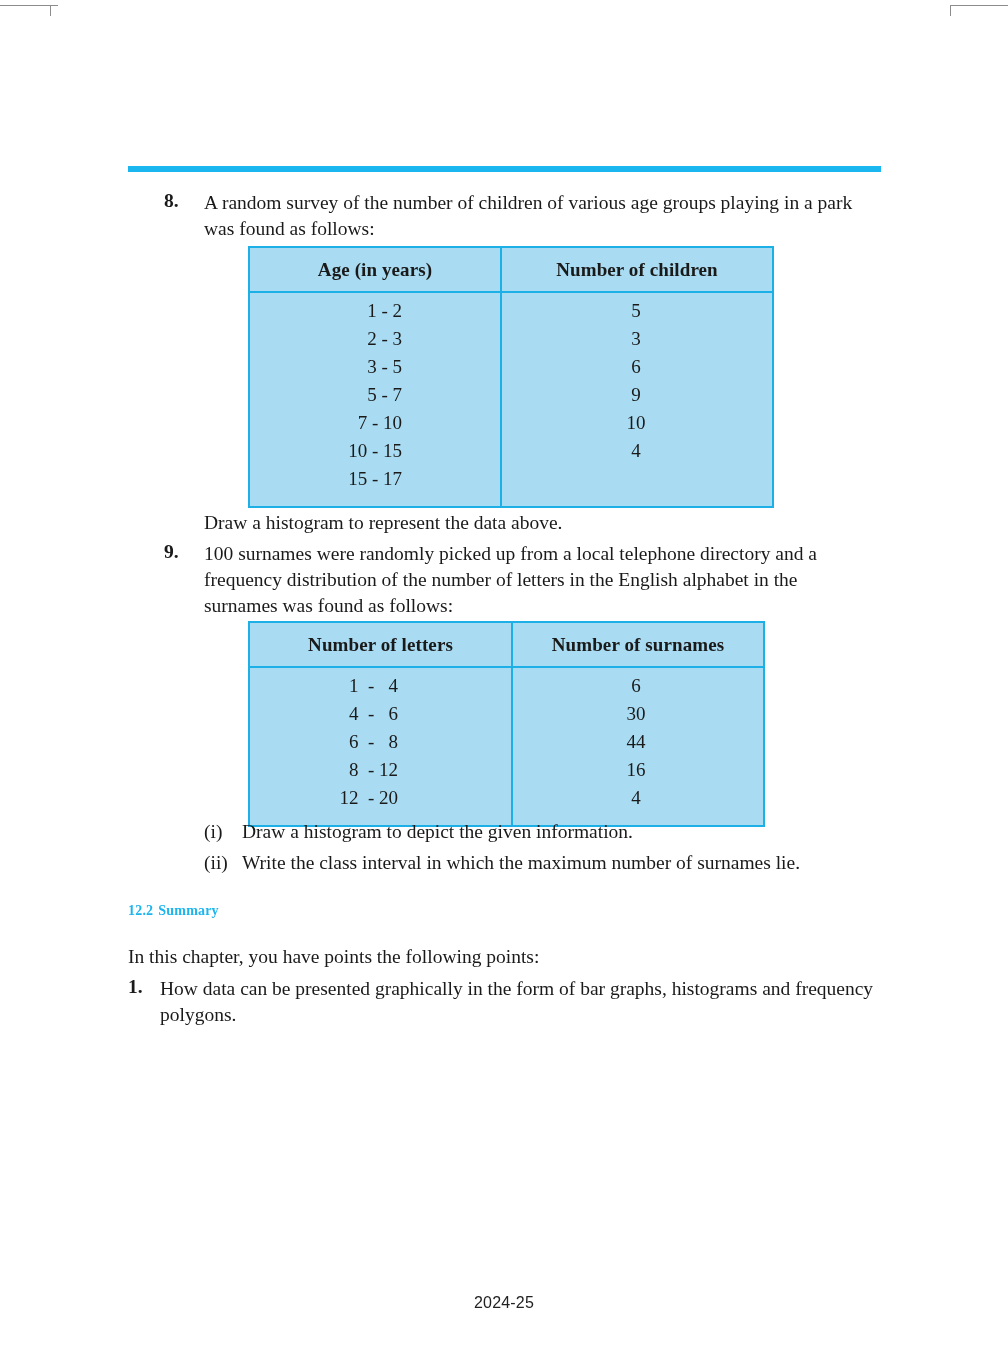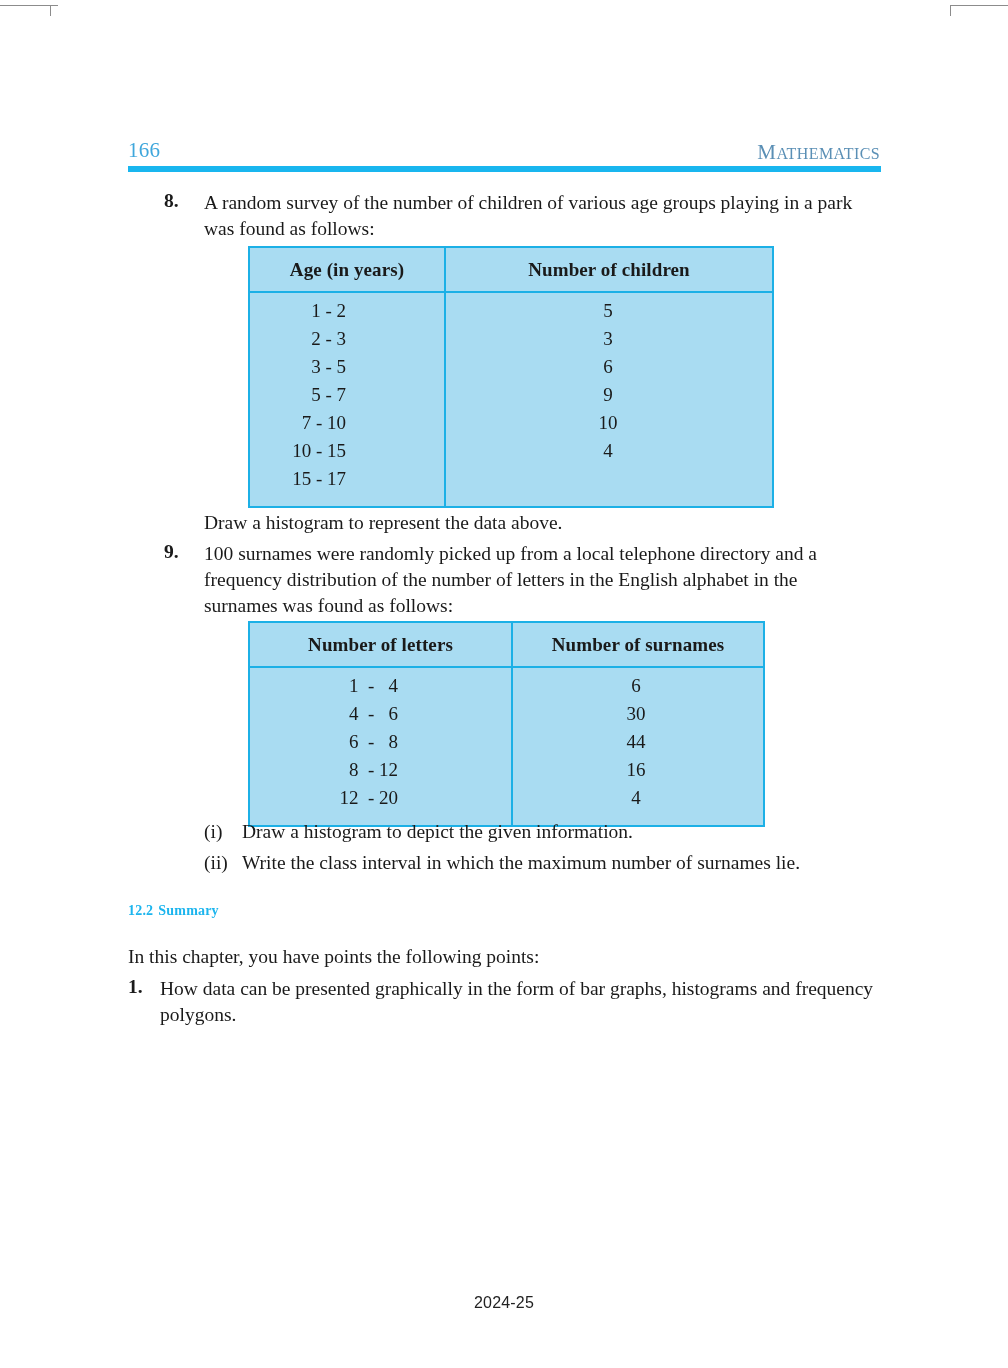--- a/index.html
+++ b/index.html
@@ -198,21 +198,21 @@
   }
   .datatable .cell {
     font-size: 19px;
     line-height: 28px;
     text-align: center;
     white-space: pre;
   }
 
   
   #table-ages { left: 248px; top: 246px; width: 526px; }
-  #table-ages .col-left { width: 196px; }
+  #table-ages .col-left { width: 252px; }
   #table-ages .tbody .col-left .cell { text-align: right; padding-right: 98px; }
   #table-ages .tbody .col-right .cell { text-align: center; padding-right: 2px; }
 
   
   #table-letters { left: 248px; top: 621px; width: 517px; }
   #table-letters .col-left { width: 263px; }
   #table-letters .tbody .col-left .cell { text-align: right; padding-right: 113px; }
   #table-letters .tbody .col-right .cell { text-align: center; padding-right: 4px; }
 
   
@@ -235,24 +235,20 @@
 
   <div class="crop-mark" id="crop-tl">
     <div class="h"></div>
       <div class="v"></div>
   </div>
   <div class="crop-mark" id="crop-tr">
     <div class="h"></div>
       <div class="v"></div>
   </div>
 
-  <div class="runhead">
-    <span class="runhead-page">166</span>
-    <span class="runhead-title"><span class="cap">M</span><span>ATHEMATICS</span></span>
-  </div>
   <div class="runhead-rule"></div>
 
   <div class="qblock" id="q8">
     <span class="qnum">8.</span>
     <div class="qbody">A random survey of the number of children of various age groups playing in a park was found as follows:</div>
   </div>
 
   <div class="datatable" id="table-ages">
     <div class="thead">
       <div class="col-left">

